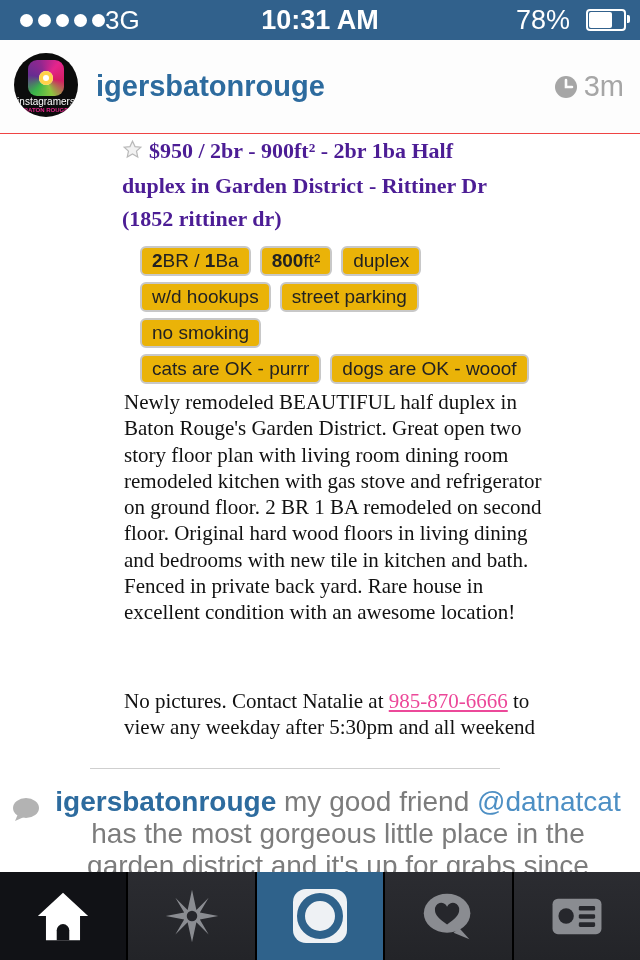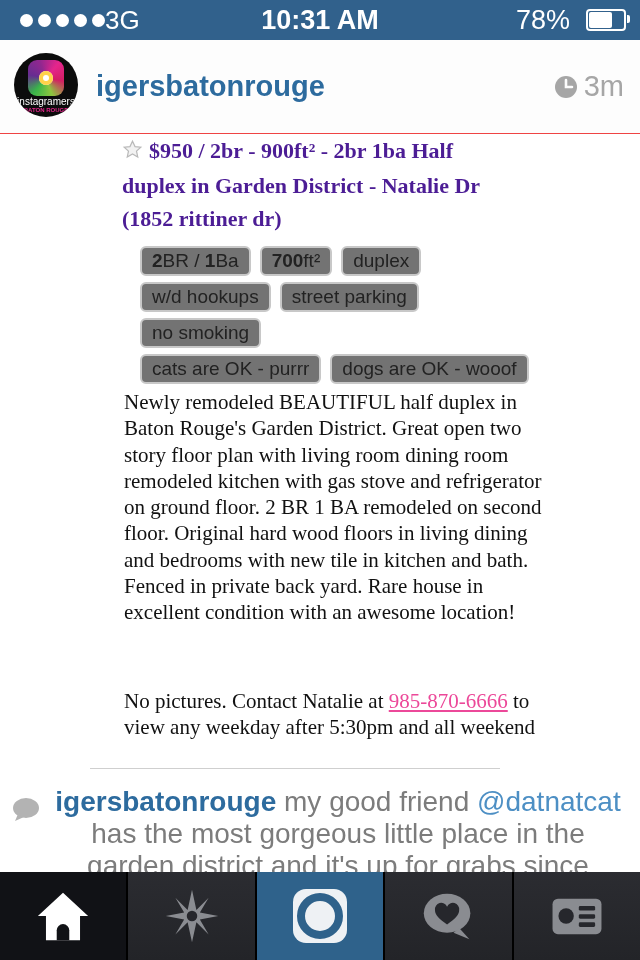--- a/index.html
+++ b/index.html
@@ -39,21 +39,21 @@
           color:#a6a6a6;font-size:29px;}
 
   
   .post-image{position:absolute;top:134px;left:0;width:640px;height:652px;background:#fff;}
   .post-title{position:absolute;left:122px;top:0;width:404px;
           font-family:"Liberation Serif",serif;font-weight:bold;font-size:22px;line-height:33px;color:#4c1d95;}
   .post-title .star{display:inline-block;vertical-align:-2px;margin-right:6px;}
   .tags{position:absolute;left:140px;top:112px;width:420px;}
   .tag-row{height:36px;}
   .tag{display:inline-block;border:2px solid #c8c8c8;border-radius:6px;padding:2px 10px;
-       margin-right:9px;font-size:19px;color:#222;background:#737373;}
+       margin-right:9px;font-size:19px;color:#222;background:#eab308;}
   .tag b{font-weight:bold;}
   .post-desc{position:absolute;left:124px;top:255px;width:420px;
        font-family:"Liberation Serif",serif;font-size:21px;line-height:26.3px;color:#111;}
   .post-contact{position:absolute;left:124px;top:554px;width:420px;
        font-family:"Liberation Serif",serif;font-size:21px;line-height:26.3px;color:#111;}
   .phone-link{color:#ec4899;text-decoration:underline;}
   .post-hr{position:absolute;left:90px;top:634px;width:410px;height:0;border-top:1px solid #cfcfcf;}
 
   
   .caption{position:absolute;left:0;top:786px;width:640px;padding:0 10px 0 46px;box-sizing:border-box;
@@ -113,26 +113,26 @@
     </div>
   </div>
 
   <div class="post-image">
     <div class="post-title">
       <span class="star">
         <svg width="21" height="21" viewBox="0 0 24 24">
           <path d="M12 2.5l2.9 6.2 6.6.7-4.9 4.5 1.4 6.6-6-3.4-6 3.4 1.4-6.6-4.9-4.5 6.6-.7z" fill="#f2f2f2" stroke="#b9b9b9" stroke-width="1.4"></path>
         </svg>
       </span><span>$950 / 2br - 900ft² - 2br 1ba Half</span>
-      <div>duplex in Garden District - Natalie Dr</div>
+      <div>duplex in Garden District - Rittiner Dr</div>
       <div>(1852 rittiner dr)</div>
     </div>
 
     <div class="tags" id="tags">
-        <div class="tag-row"><span class="tag"><b>2</b><span>BR / </span><b>1</b><span>Ba</span></span><span class="tag"><b>700</b><span>ft²</span></span><span class="tag"><span>duplex</span></span></div>
+        <div class="tag-row"><span class="tag"><b>2</b><span>BR / </span><b>1</b><span>Ba</span></span><span class="tag"><b>800</b><span>ft²</span></span><span class="tag"><span>duplex</span></span></div>
         <div class="tag-row"><span class="tag"><span>w/d hookups</span></span><span class="tag"><span>street parking</span></span></div>
         <div class="tag-row"><span class="tag"><span>no smoking</span></span></div>
         <div class="tag-row"><span class="tag"><span>cats are OK - purrr</span></span><span class="tag"><span>dogs are OK - wooof</span></span></div>
       </div>
 
     <div class="post-desc">Newly remodeled BEAUTIFUL half duplex in Baton Rouge's Garden District. Great open two story floor plan with living room dining room remodeled kitchen with gas stove and refrigerator on ground floor. 2 BR 1 BA remodeled on second floor. Original hard wood floors in living dining and bedrooms with new tile in kitchen and bath. Fenced in private back yard. Rare house in excellent condition with an awesome location!</div>
 
     <div class="post-contact"><span>No pictures. Contact Natalie at </span><span class="phone-link">985-870-6666</span><span> to view any weekday after 5:30pm and all weekend</span></div>
 
     <div class="post-hr"></div>

